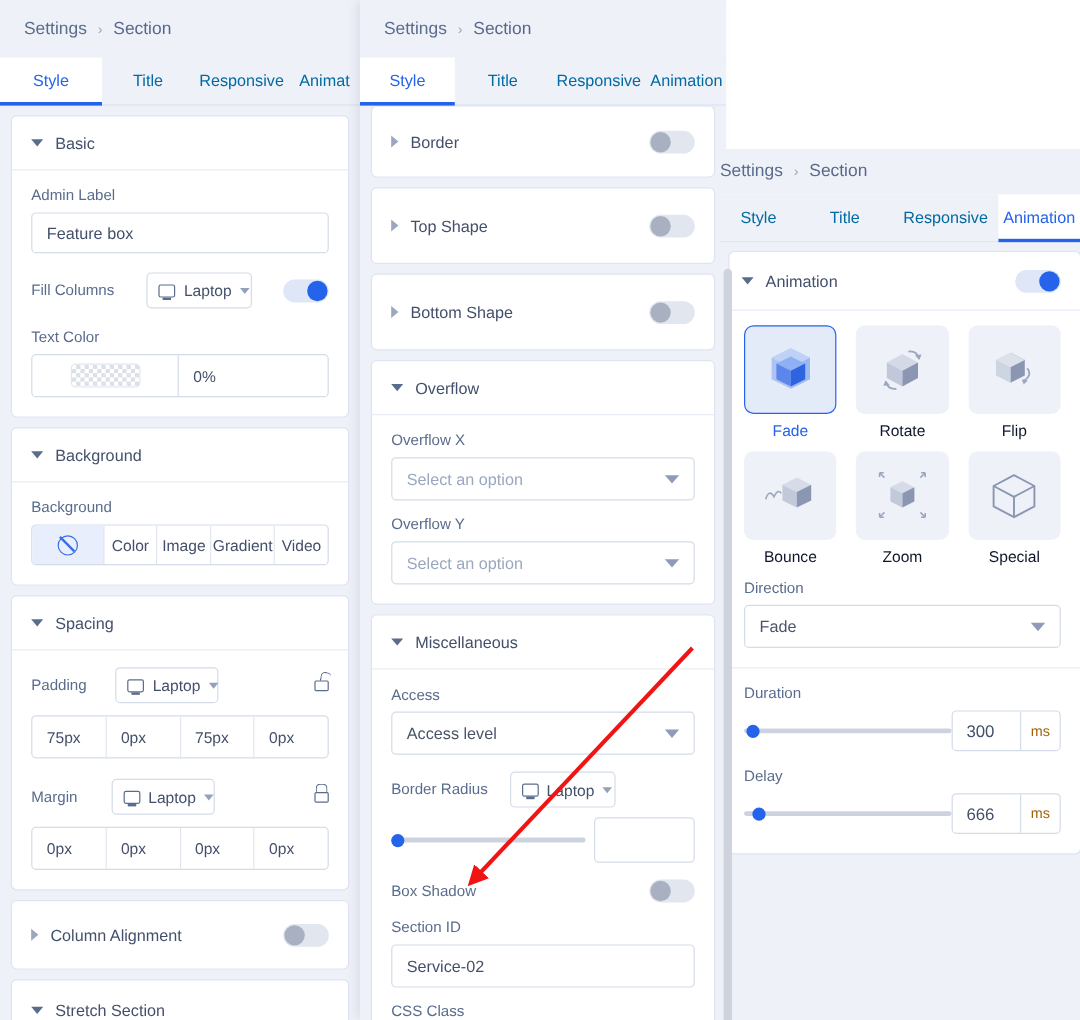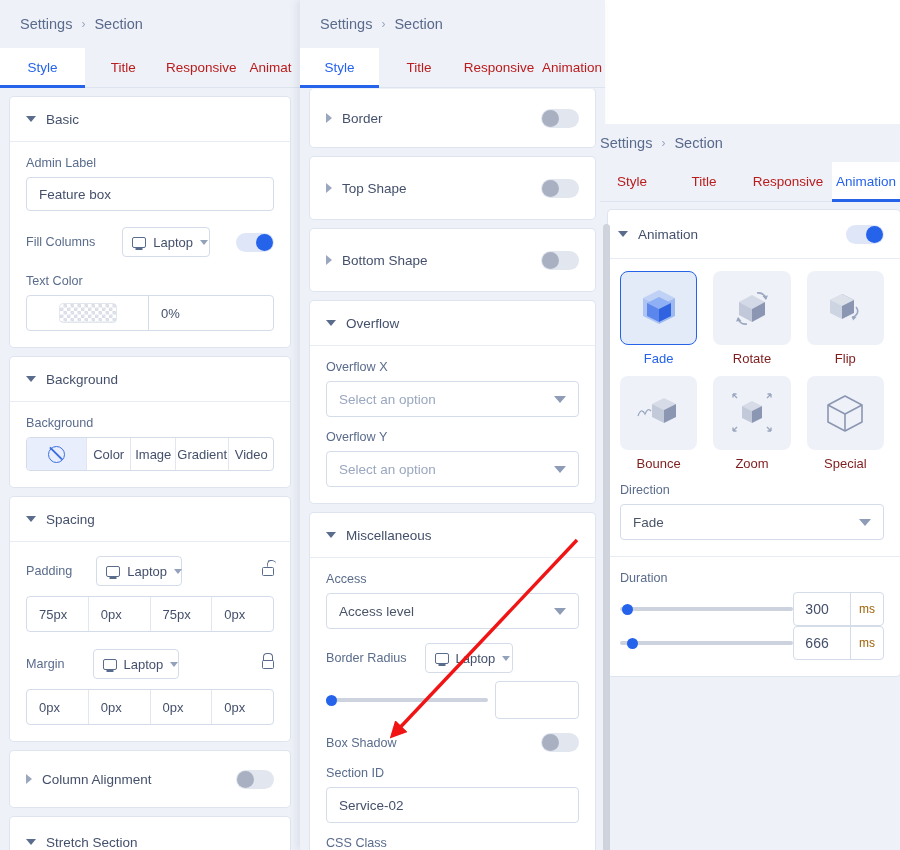--- a/index.html
+++ b/index.html
@@ -40,21 +40,21 @@
     background:#eef1f8;
     border-bottom:1px solid #dde3ef;
     position:relative;
     white-space:nowrap;
   }
   .tab{
     display:flex;
     align-items:center;
     justify-content:center;
     font-size:13.5px;
-    color:#b91c1c;
+    color:#0369a1;
     padding:0 22px;
     position:relative;
     cursor:pointer;
   }
   .tab.active{
     background:#ffffff;
     color:#2563eb;
   }
   .tab.active:after{
     content:"";
@@ -351,21 +351,21 @@
     display:flex;align-items:center;justify-content:center;
     border:1.7px solid transparent;
   }
   .anim-item.sel .anim-tile{
     background:#e4ebf8;
     border-color:#2563eb;
   }
   .anim-label{
     margin-top:6px;
     font-size:13px;
-    color:#7f1d1d;
+    color:#0f172a;
   }
   .anim-item.sel .anim-label{ color:#2563eb;}
 
   .numwrap{
     display:flex;
     border:1px solid #d4dbe9;
     border-radius:4px;
     overflow:hidden;
     height:34px;
     background:#fff;
@@ -814,20 +814,21 @@
             <span class="track"></span>
             <span class="dot" id="duration-thumb" style="left: 2.04px;"></span>
           </div>
           <span class="gap"></span>
           <div class="numwrap">
             <span class="num">300</span>
             <span class="unit">ms</span>
           </div>
         </div>
 
+        <label class="field-label" style="margin-top:14px;">Delay</label>
         <div class="row">
           <div class="slider" style="width:176px;">
             <span class="track"></span>
             <span class="dot" id="delay-thumb" style="left: 7.32px;"></span>
           </div>
           <span class="gap"></span>
           <div class="numwrap">
             <span class="num">666</span>
             <span class="unit">ms</span>
           </div>

